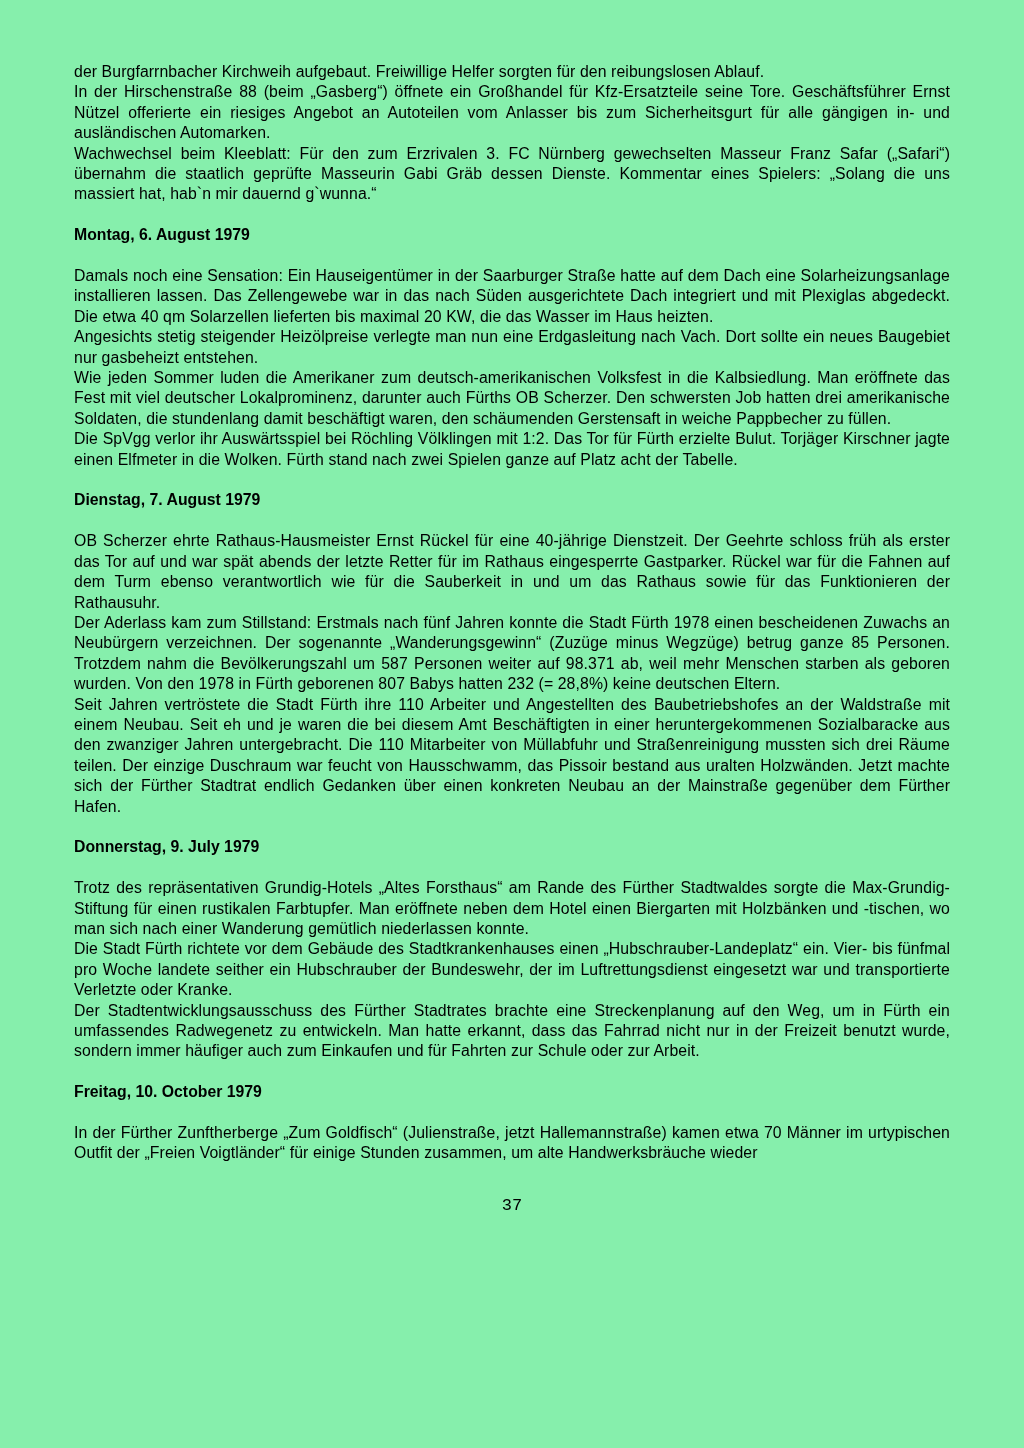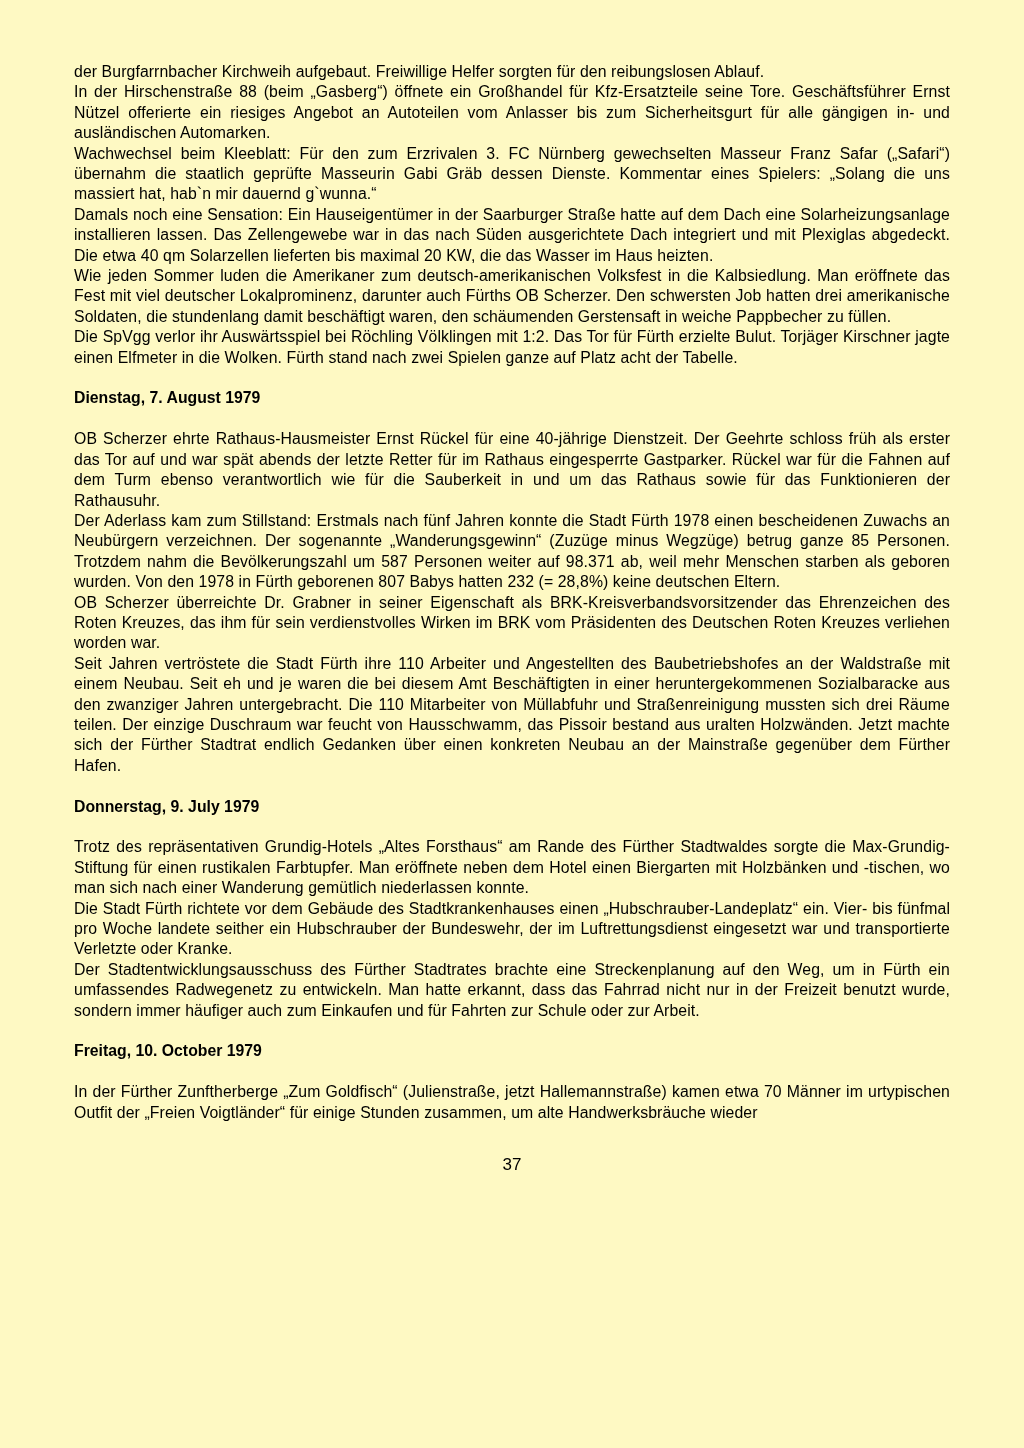--- a/index.html
+++ b/index.html
@@ -12,62 +12,63 @@
     height: 1448px;
     position: relative;
     font-family: "Liberation Sans", sans-serif;
     color: #000000;
   }
   .page {
     box-sizing: border-box;
     width: 1024px;
     height: 1448px;
     padding: 62px 74px 40px 74px;
-    background: #fef9c3;
+    background: #86efac;
   }
   .para {
     margin: 0;
     font-size: 15.8px;
     line-height: 20.4px;
     text-align: justify;
     letter-spacing: 0.1px;
   }
   .day-heading {
     margin: 20.4px 0 20.4px 0;
     font-size: 15.8px;
     line-height: 20.4px;
     font-weight: bold;
     text-align: left;
   }
   .page-number {
     margin-top: 32px;
     text-align: center;
-    font-family: Liberation Sans, sans-serif;
+    font-family: Liberation Mono, monospace;
     font-size: 17px;
     line-height: 20px;
   }
 </style>
 </head>
 <body>
 
 <div class="page">
 
   <p class="para">der Burgfarrnbacher Kirchweih aufgebaut. Freiwillige Helfer sorgten für den reibungslosen Ablauf.</p>
   <p class="para">In der Hirschenstraße 88 (beim „Gasberg“) öffnete ein Großhandel für Kfz-Ersatzteile seine Tore. Geschäftsführer Ernst Nützel offerierte ein riesiges Angebot an Autoteilen vom Anlasser bis zum Sicherheitsgurt für alle gängigen in- und ausländischen Automarken.</p>
   <p class="para">Wachwechsel beim Kleeblatt: Für den zum Erzrivalen 3. FC Nürnberg gewechselten Masseur Franz Safar („Safari“) übernahm die staatlich geprüfte Masseurin Gabi Gräb dessen Dienste. Kommentar eines Spielers: „Solang die uns massiert hat, hab`n mir dauernd g`wunna.“</p>
 
+  <h2 class="day-heading">Montag, 6. August 1979</h2>
   <p class="para">Damals noch eine Sensation: Ein Hauseigentümer in der Saarburger Straße hatte auf dem Dach eine Solarheizungsanlage installieren lassen. Das Zellengewebe war in das nach Süden ausgerichtete Dach integriert und mit Plexiglas abgedeckt. Die etwa 40 qm Solarzellen lieferten bis maximal 20 KW, die das Wasser im Haus heizten.</p>
+  <p class="para">Angesichts stetig steigender Heizölpreise verlegte man nun eine Erdgasleitung nach Vach. Dort sollte ein neues Baugebiet nur gasbeheizt entstehen.</p>
   <p class="para">Wie jeden Sommer luden die Amerikaner zum deutsch-amerikanischen Volksfest in die Kalbsiedlung. Man eröffnete das Fest mit viel deutscher Lokalprominenz, darunter auch Fürths OB Scherzer. Den schwersten Job hatten drei amerikanische Soldaten, die stundenlang damit beschäftigt waren, den schäumenden Gerstensaft in weiche Pappbecher zu füllen.</p>
   <p class="para">Die SpVgg verlor ihr Auswärtsspiel bei Röchling Völklingen mit 1:2. Das Tor für Fürth erzielte Bulut. Torjäger Kirschner jagte einen Elfmeter in die Wolken. Fürth stand nach zwei Spielen ganze auf Platz acht der Tabelle.</p>
 
   <h2 class="day-heading">Dienstag, 7. August 1979</h2>
   <p class="para">OB Scherzer ehrte Rathaus-Hausmeister Ernst Rückel für eine 40-jährige Dienstzeit. Der Geehrte schloss früh als erster das Tor auf und war spät abends der letzte Retter für im Rathaus eingesperrte Gastparker. Rückel war für die Fahnen auf dem Turm ebenso verantwortlich wie für die Sauberkeit in und um das Rathaus sowie für das Funktionieren der Rathausuhr.</p>
   <p class="para">Der Aderlass kam zum Stillstand: Erstmals nach fünf Jahren konnte die Stadt Fürth 1978 einen bescheidenen Zuwachs an Neubürgern verzeichnen. Der sogenannte „Wanderungsgewinn“ (Zuzüge minus Wegzüge) betrug ganze 85 Personen. Trotzdem nahm die Bevölkerungszahl um 587 Personen weiter auf 98.371 ab, weil mehr Menschen starben als geboren wurden. Von den 1978 in Fürth geborenen 807 Babys hatten 232 (= 28,8%) keine deutschen Eltern.</p>
 
-  <p class="para">OB Scherzer überreichte Dr. Grabner in seiner Eigenschaft als BRK-Kreisverbandsvorsitzender das Ehrenzeichen des Roten Kreuzes, das ihm für sein verdienstvolles Wirken im BRK vom Präsidenten des Deutschen Roten Kreuzes verliehen worden war.</p>
   <p class="para">Seit Jahren vertröstete die Stadt Fürth ihre 110 Arbeiter und Angestellten des Baubetriebshofes an der Waldstraße mit einem Neubau. Seit eh und je waren die bei diesem Amt Beschäftigten in einer heruntergekommenen Sozialbaracke aus den zwanziger Jahren untergebracht. Die 110 Mitarbeiter von Müllabfuhr und Straßenreinigung mussten sich drei Räume teilen. Der einzige Duschraum war feucht von Hausschwamm, das Pissoir bestand aus uralten Holzwänden. Jetzt machte sich der Fürther Stadtrat endlich Gedanken über einen konkreten Neubau an der Mainstraße gegenüber dem Fürther Hafen.</p>
 
   <h2 class="day-heading">Donnerstag, 9. July 1979</h2>
   <p class="para">Trotz des repräsentativen Grundig-Hotels „Altes Forsthaus“ am Rande des Fürther Stadtwaldes sorgte die Max-Grundig-Stiftung für einen rustikalen Farbtupfer. Man eröffnete neben dem Hotel einen Biergarten mit Holzbänken und -tischen, wo man sich nach einer Wanderung gemütlich niederlassen konnte.</p>
   <p class="para">Die Stadt Fürth richtete vor dem Gebäude des Stadtkrankenhauses einen „Hubschrauber-Landeplatz“ ein. Vier- bis fünfmal pro Woche landete seither ein Hubschrauber der Bundeswehr, der im Luftrettungsdienst eingesetzt war und transportierte Verletzte oder Kranke.</p>
   <p class="para">Der Stadtentwicklungsausschuss des Fürther Stadtrates brachte eine Streckenplanung auf den Weg, um in Fürth ein umfassendes Radwegenetz zu entwickeln. Man hatte erkannt, dass das Fahrrad nicht nur in der Freizeit benutzt wurde, sondern immer häufiger auch zum Einkaufen und für Fahrten zur Schule oder zur Arbeit.</p>
 
   <h2 class="day-heading">Freitag, 10. October 1979</h2>
   <p class="para">In der Fürther Zunftherberge „Zum Goldfisch“ (Julienstraße, jetzt Hallemannstraße) kamen etwa 70 Männer im urtypischen Outfit der „Freien Voigtländer“ für einige Stunden zusammen, um alte Handwerksbräuche wieder</p>
 

